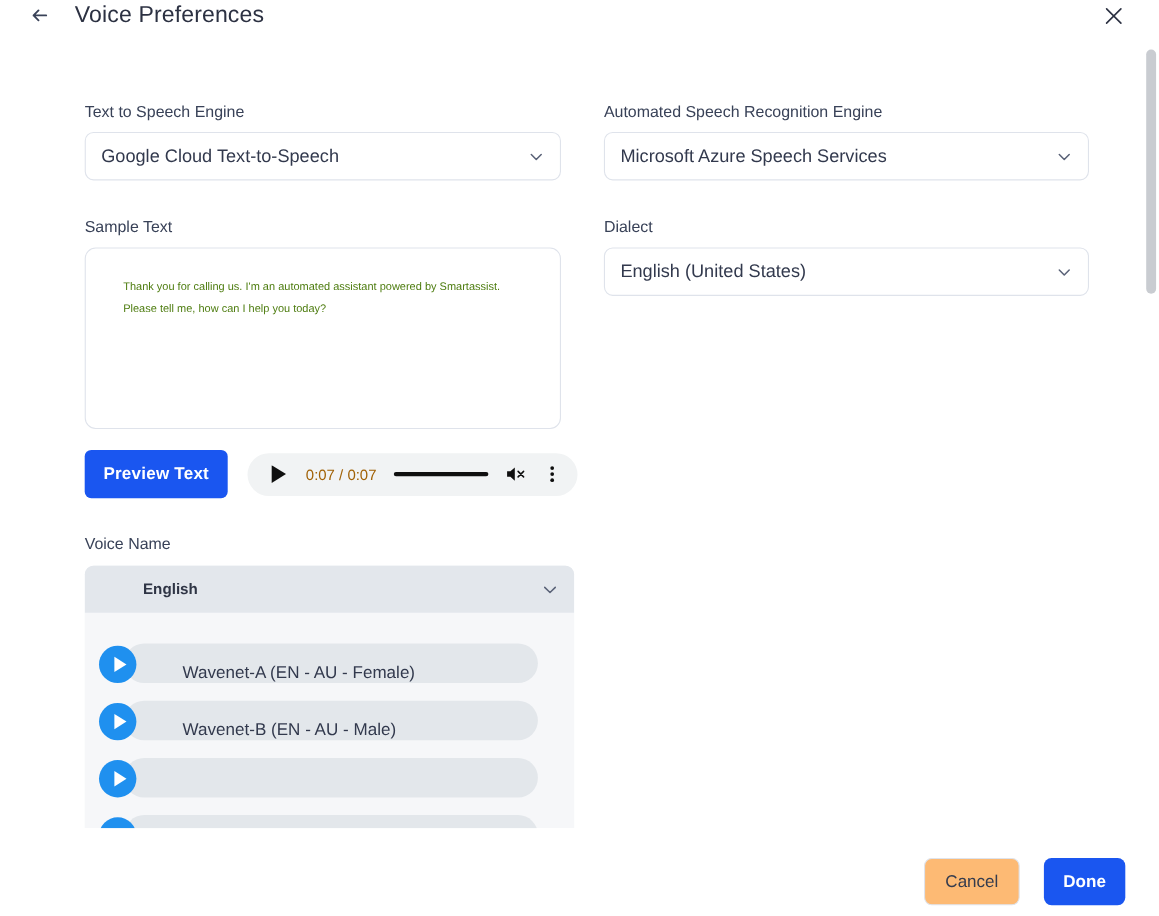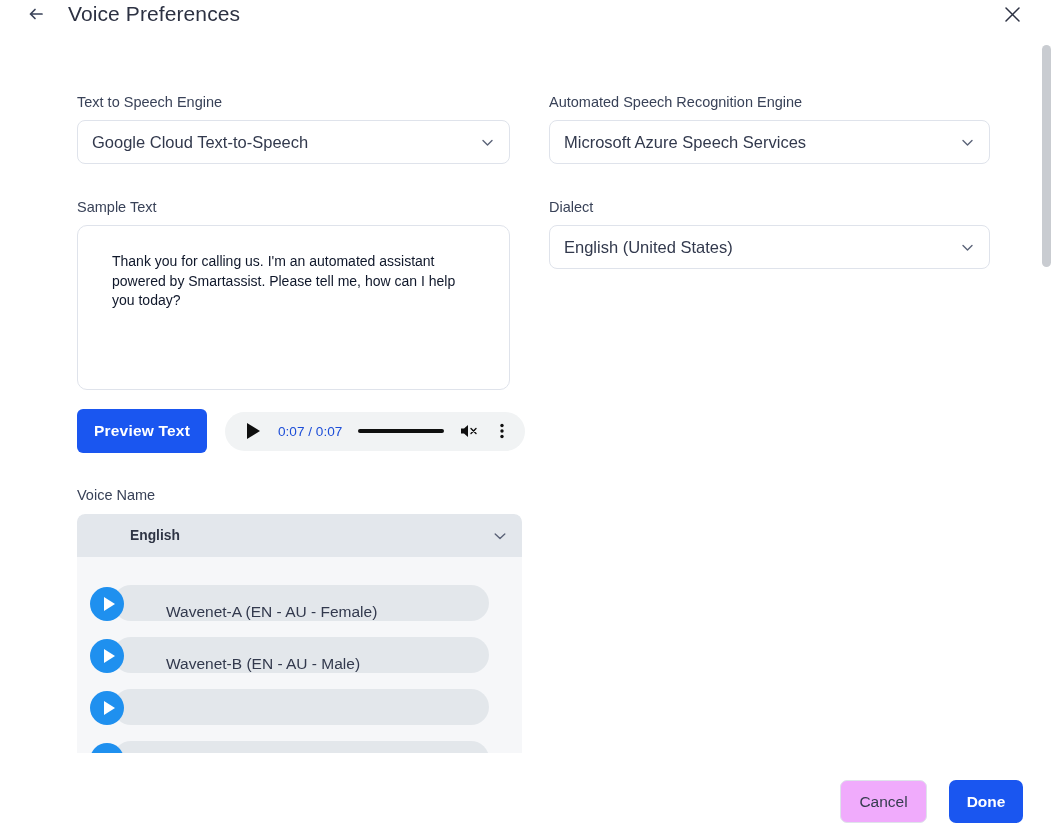--- a/index.html
+++ b/index.html
@@ -96,23 +96,23 @@
   .sample-area {
     height: 165px;
     border: 1px solid #dfe3eb;
     border-radius: 10px;
     background: #ffffff;
     padding: 26px 28px 10px 34px;
     overflow: hidden;
     cursor: text;
   }
   .sample-area .txt {
-    font-size: 14px;
+    font-size: 10px;
     line-height: 19.5px;
-    color: #0f172a;
+    color: #4d7c0f;
     white-space: pre-wrap;
   }
 
   
   .preview-row {
     position: absolute;
     left: 77px; top: 365px;
     display: flex; align-items: center;
     gap: 18px;
   }
@@ -140,21 +140,21 @@
     gap: 0;
   }
   .ap-play {
     width: 20px; height: 20px;
     display: flex; align-items: center; justify-content: center;
     cursor: pointer;
     flex: 0 0 auto;
   }
   .ap-time {
     font-size: 13.6px;
-    color: #1d4ed8;
+    color: #a16207;
     margin-left: 15px;
     white-space: nowrap;
     flex: 0 0 auto;
     font-family: "Liberation Sans", sans-serif;
   }
   .ap-track {
     flex: 1 1 auto;
     height: 20px;
     display: flex; align-items: center;
     margin: 0 13px 0 16px;
@@ -252,21 +252,21 @@
   }
   .footer-actions {
     position: absolute;
     right: 31px; top: 27px;
     display: flex; align-items: center; gap: 22px;
   }
   .btn-cancel {
     width: 87px; height: 43px;
     border: 1px solid #dfe3eb;
     border-radius: 7px;
-    background: #f0abfc;
+    background: #fdba74;
     color: #353c4e;
     font-family: inherit;
     font-size: 15.5px;
     cursor: pointer;
   }
   .btn-done {
     width: 74px; height: 43px;
     border: none;
     border-radius: 7px;
     background: #1a56f0;

